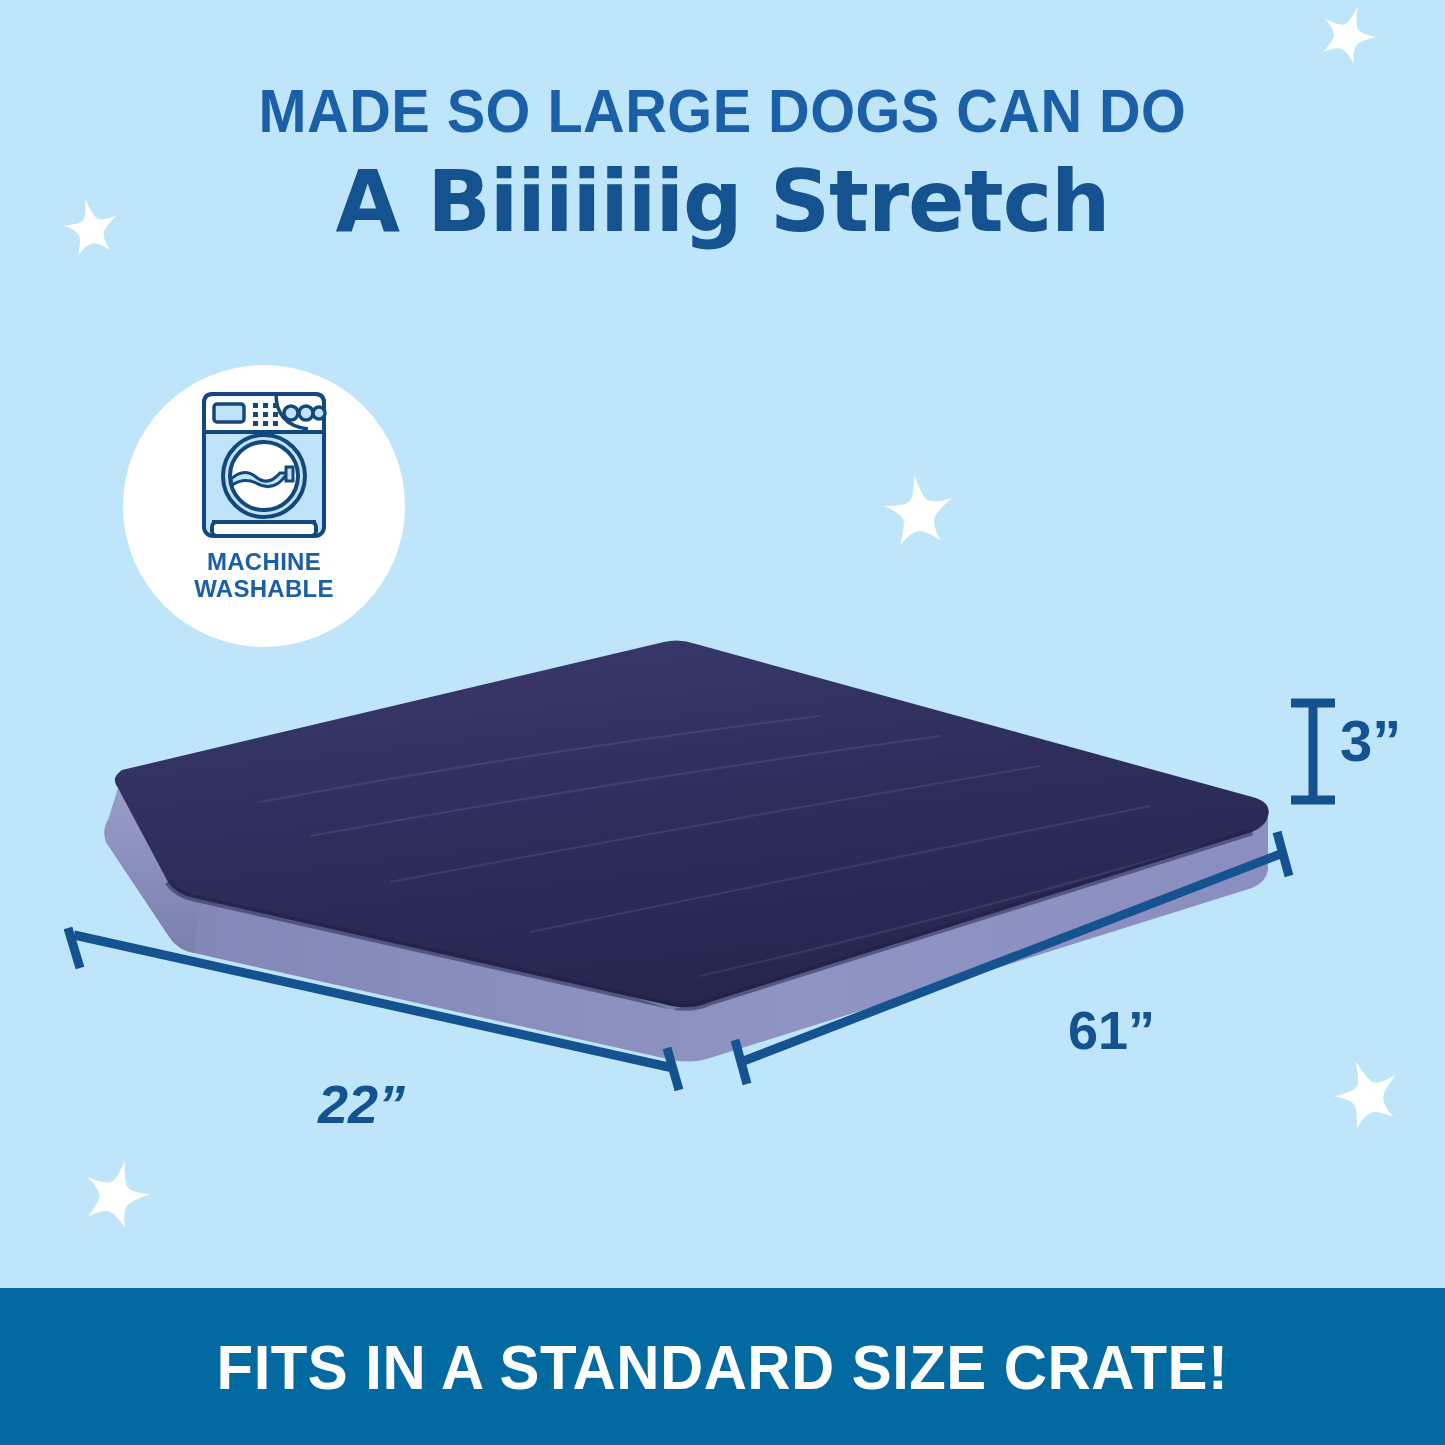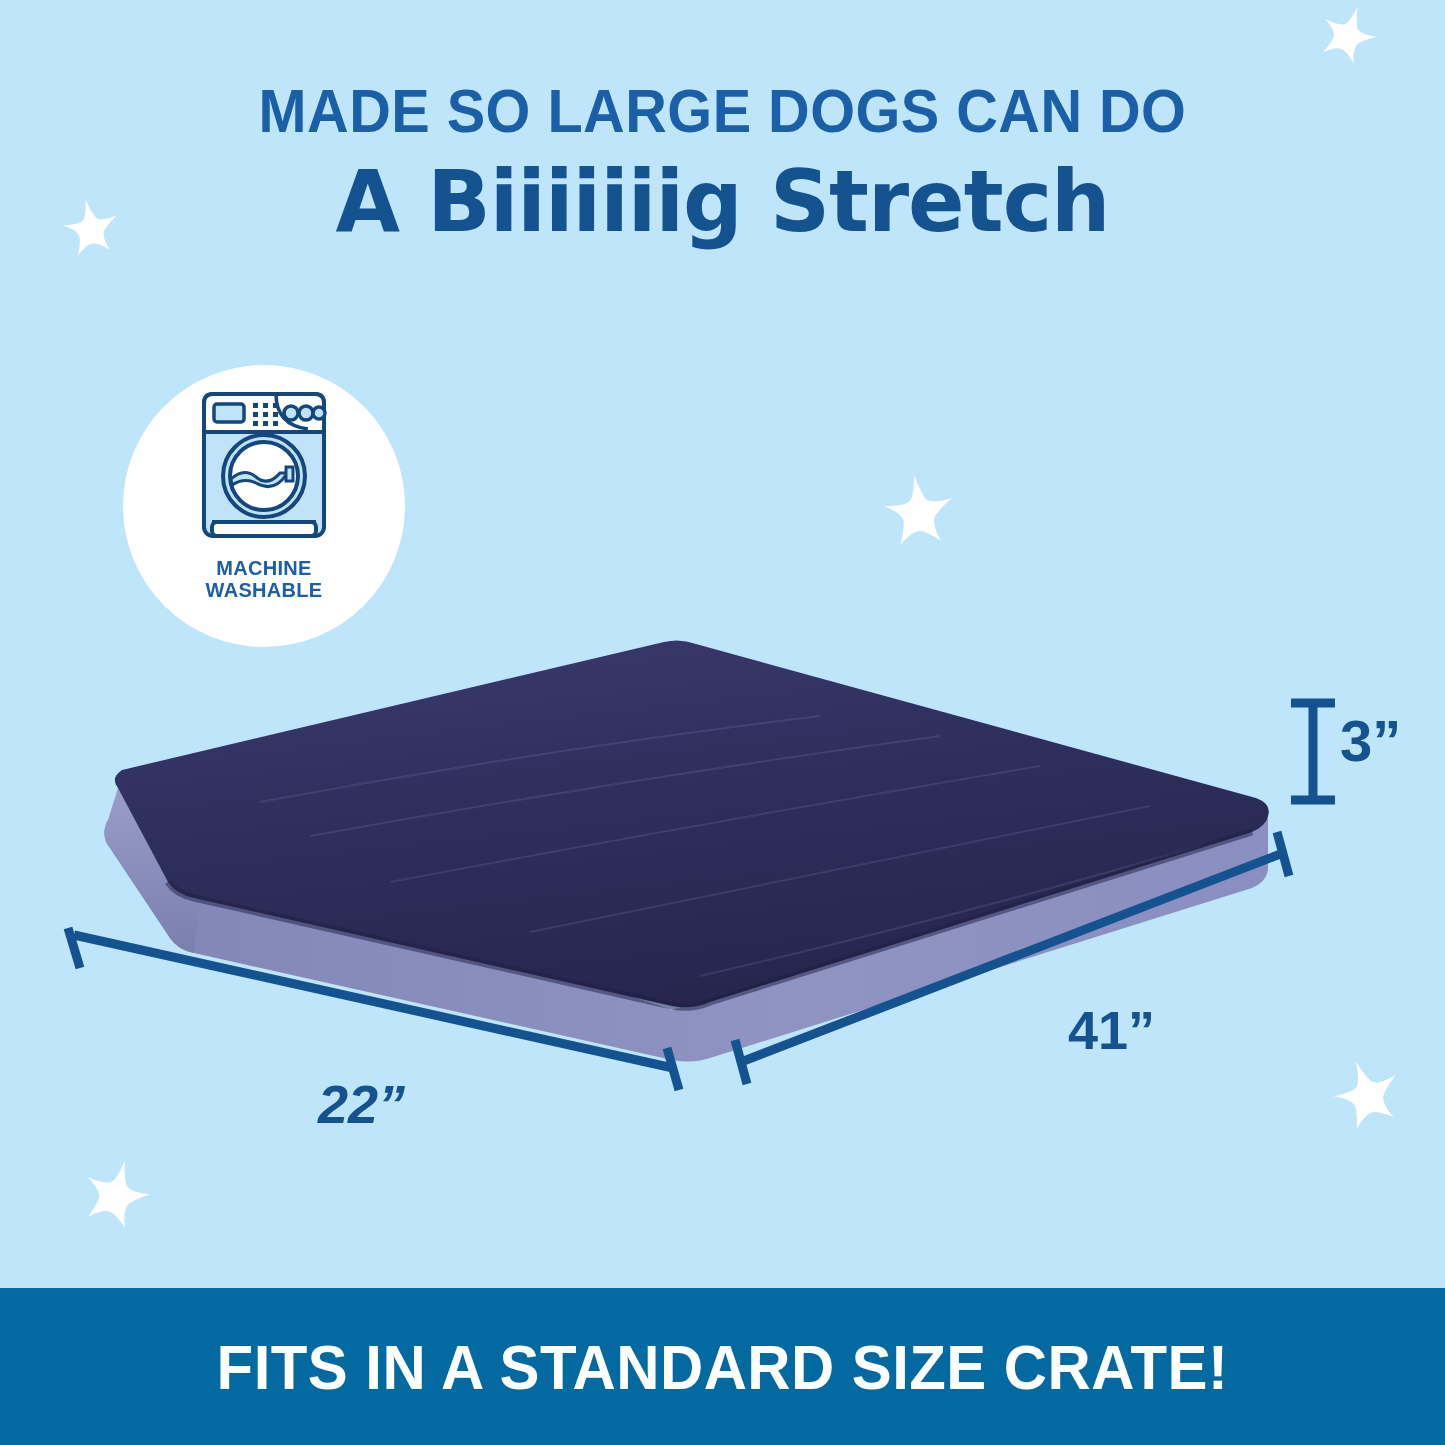--- a/index.html
+++ b/index.html
@@ -73,26 +73,26 @@
     justify-content: flex-start;
     box-sizing: border-box;
     padding-top: 24px;
   }
   .badge-icon {
     width: 132px;
     height: 152px;
     display: block;
   }
   .badge-text {
-    margin-top: 16px;
+    margin-top: 8px;
     text-align: center;
     color: #1b5fa8;
     font-family: "Liberation Sans", sans-serif;
     font-weight: bold;
-    font-size: 20px;
+    font-size: 24px;
     line-height: 1.12;
     letter-spacing: 0.3px;
   }
 
   
   .product {
     position: absolute;
     left: 60px;
     top: 620px;
     width: 1290px;
@@ -297,20 +297,20 @@
       <line x1="735" y1="1040" x2="747" y2="1084"></line>
       <line x1="1277" y1="832" x2="1289" y2="876"></line>
 
       <line x1="74" y1="935" x2="673" y2="1068"></line>
       <line x1="68" y1="928" x2="80" y2="968"></line>
       <line x1="667" y1="1048" x2="679" y2="1090"></line>
     </g>
   </svg>
 
   <div class="dim-label dim-h">3”</div>
-  <div class="dim-label dim-35">41”</div>
+  <div class="dim-label dim-35">61”</div>
   <div class="dim-label dim-22">22”</div>
 
   <div class="banner">
     <div class="banner-text">FITS IN A STANDARD SIZE CRATE!</div>
   </div>
 
 </div>
 
 </body></html>

